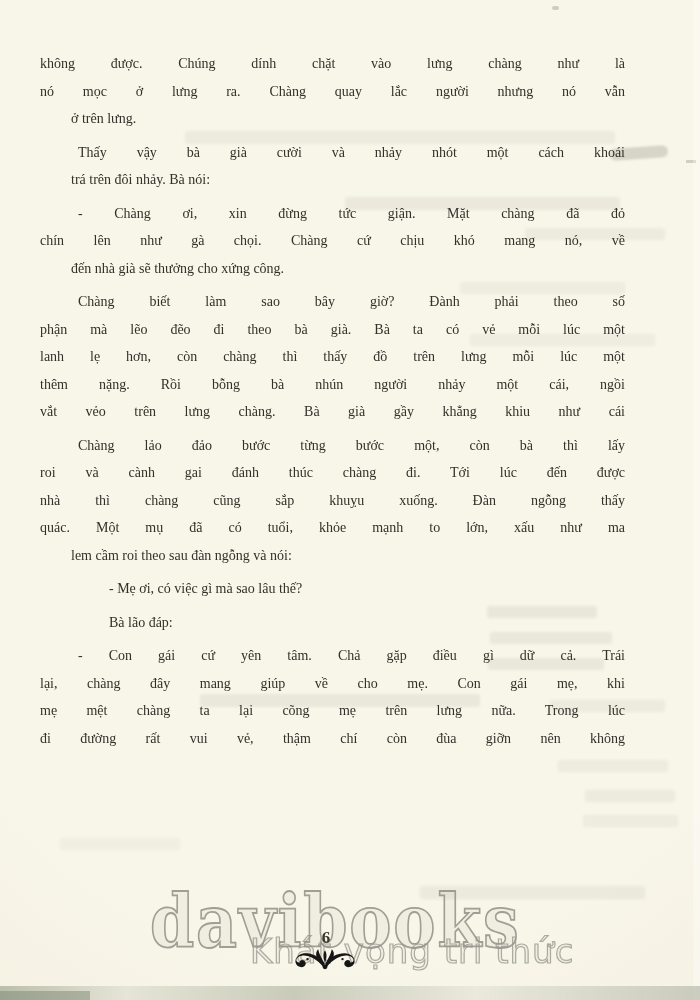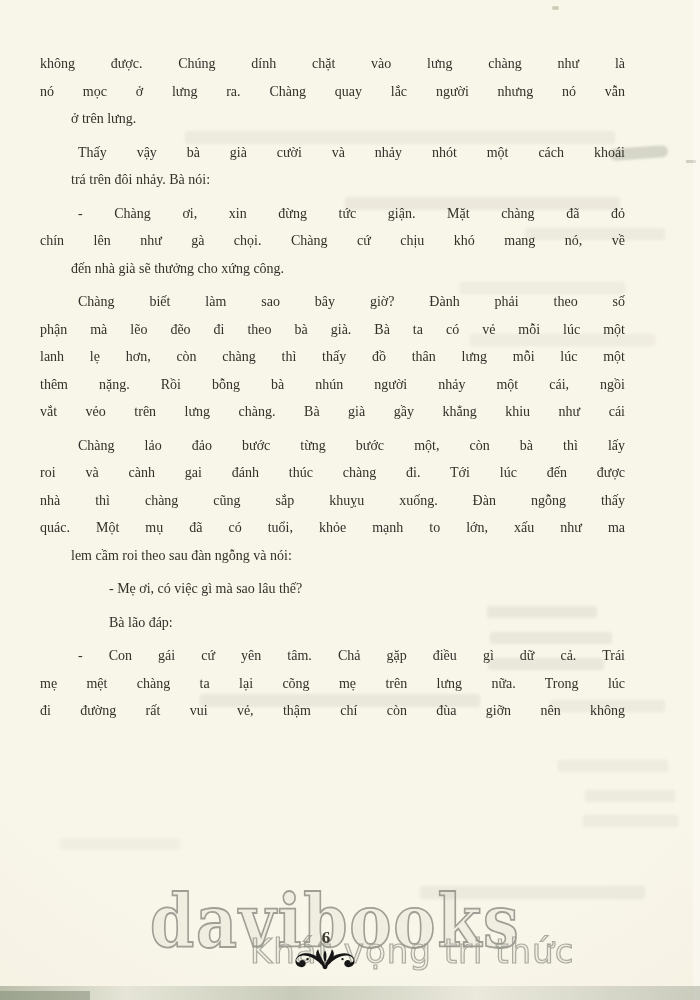--- a/index.html
+++ b/index.html
@@ -122,39 +122,40 @@
       <div class="ln end">trá trên đôi nhảy. Bà nói:</div>
     </div>
     <div class="para">
       <div class="ln fi">- Chàng ơi, xin đừng tức giận. Mặt chàng đã đỏ</div>
       <div class="ln">chín lên như gà chọi. Chàng cứ chịu khó mang nó, về</div>
       <div class="ln end">đến nhà già sẽ thưởng cho xứng công.</div>
     </div>
     <div class="para">
       <div class="ln fi">Chàng biết làm sao bây giờ? Đành phải theo số</div>
       <div class="ln">phận mà lẽo đẽo đi theo bà già. Bà ta có vẻ mỗi lúc một</div>
-      <div class="ln">lanh lẹ hơn, còn chàng thì thấy đồ thân lưng mỗi lúc một</div>
+      <div class="ln">lanh lẹ hơn, còn chàng thì thấy đồ trên lưng mỗi lúc một</div>
       <div class="ln">thêm nặng. Rồi bỗng bà nhún người nhảy một cái, ngồi</div>
       <div class="ln">vắt vẻo trên lưng chàng. Bà già gầy khẳng khiu như cái</div>
     </div>
     <div class="para">
       <div class="ln fi">Chàng lảo đảo bước từng bước một, còn bà thì lấy</div>
       <div class="ln">roi và cành gai đánh thúc chàng đi. Tới lúc đến được</div>
       <div class="ln">nhà thì chàng cũng sắp khuỵu xuống. Đàn ngỗng thấy</div>
       <div class="ln">quác. Một mụ đã có tuổi, khỏe mạnh to lớn, xấu như ma</div>
       <div class="ln end">lem cầm roi theo sau đàn ngỗng và nói:</div>
     </div>
     <div class="para p-gap">
       <div class="ln fi end">- Mẹ ơi, có việc gì mà sao lâu thế?</div>
     </div>
     <div class="para p-gap">
       <div class="ln fi end">Bà lão đáp:</div>
     </div>
     <div class="para p-gap">
       <div class="ln fi">- Con gái cứ yên tâm. Chả gặp điều gì dữ cả. Trái</div>
+      <div class="ln">lại, chàng đây mang giúp về cho mẹ. Con gái mẹ, khi</div>
       <div class="ln">mẹ mệt chàng ta lại cõng mẹ trên lưng nữa. Trong lúc</div>
       <div class="ln">đi đường rất vui vẻ, thậm chí còn đùa giỡn nên không</div>
     </div>
     <div class="para p-gap2">
     </div>
   </div>
 
   <div class="page-number">6</div>
   <svg class="ornament" viewBox="0 0 152 56" aria-hidden="true">
     <g fill="#161616">

